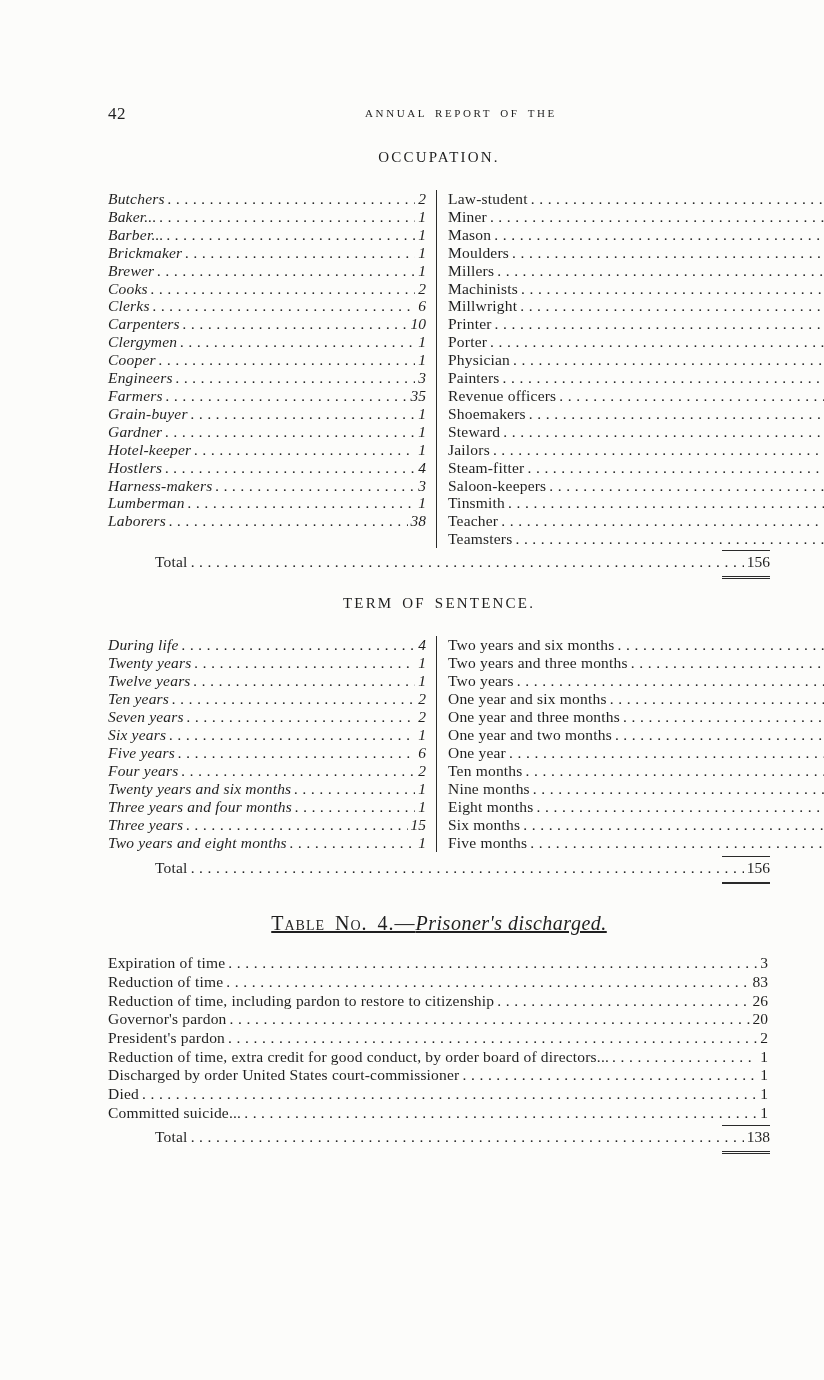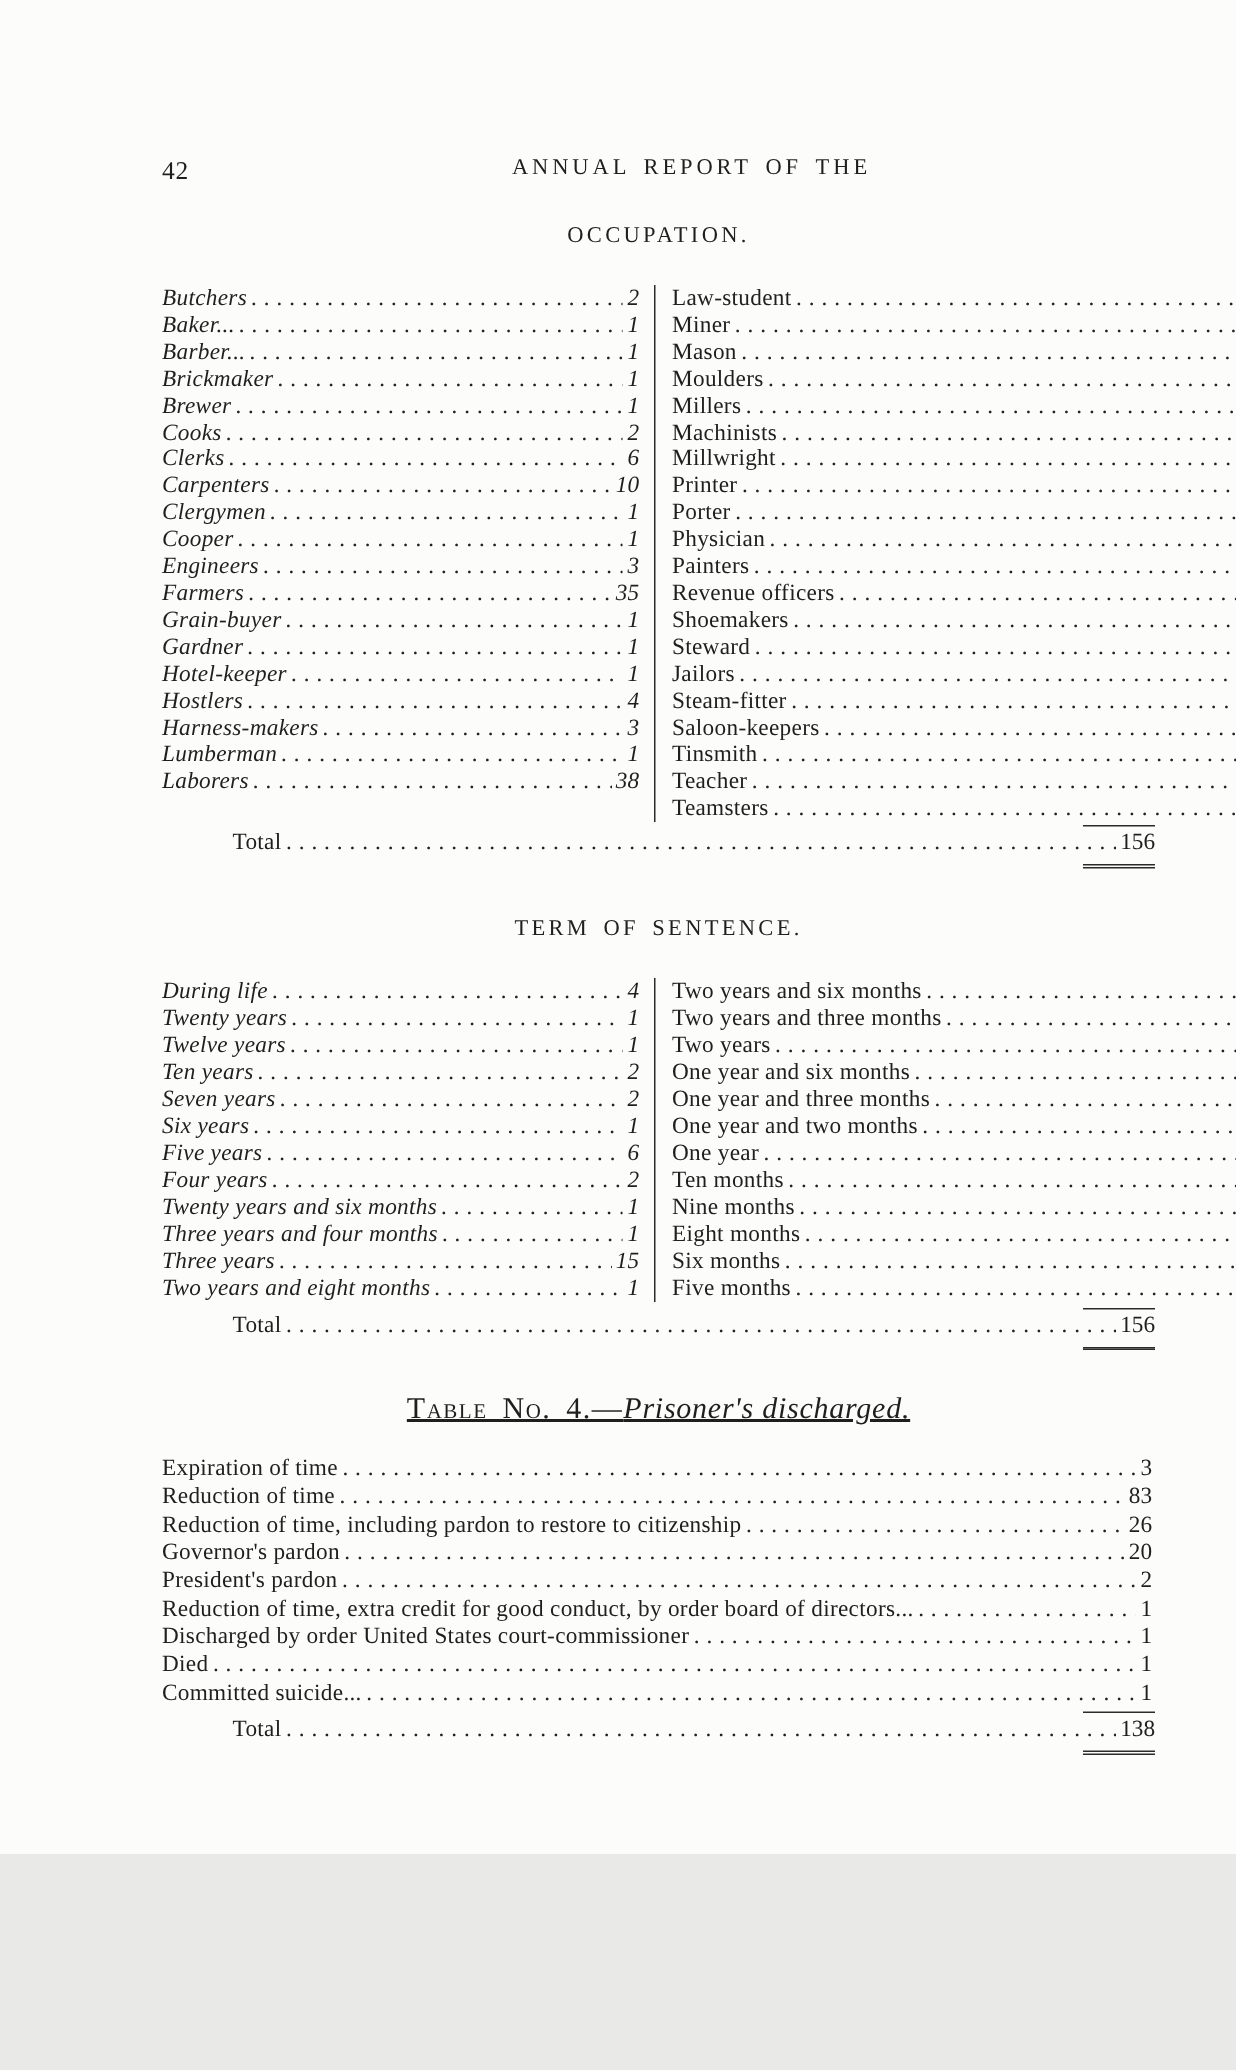--- a/index.html
+++ b/index.html
@@ -1,43 +1,43 @@
 <!DOCTYPE html>
 <html><head>
 <meta charset="utf-8">
 <style>
   html, body { margin: 0; padding: 0; background: #e9e9e7; }
   .page {
     position: relative;
     width: 824px;
-    height: 1236px;
+    height: 1380px;
     margin: 0 auto;
     background: #fcfcfa;
     color: #1f1f1f;
     font-family: "Liberation Serif", "DejaVu Serif", serif;
     box-sizing: border-box;
     padding: 103px 54px 0 108px;
     overflow: hidden;
   }
 
   
   .running-header { position: relative; text-align: center; height: 20px; }
   .pageno {
     position: absolute; left: 0; top: 1px;
     font-size: 17px; letter-spacing: 0.5px;
   }
-  .running-title { font-size: 15px; letter-spacing: 2.6px; word-spacing: 3px; margin-left: 44px; }
+  .running-title { font-size: 11px; letter-spacing: 2.6px; word-spacing: 3px; margin-left: 44px; }
 
   
   .section-heading {
     margin: 0; text-align: center; font-weight: normal;
     font-size: 15px; letter-spacing: 2.2px; word-spacing: 3px;
   }
   .occ-heading  { margin-top: 26px; }
-  .term-heading { margin-top: 32px; }
+  .term-heading { margin-top: 16px; }
 
   
   .two-col-table { display: flex; margin-top: 24px; }
   .col { box-sizing: border-box; }
   .col-left  { width: 329px; border-right: 1.5px solid #2a2a2a; padding-right: 10px; font-style: italic; }
   .col-right { flex: 1; padding-left: 11px; padding-right: 5px; }
 
   .row { display: flex; align-items: baseline; line-height: 17.9px; font-size: 15.5px; }
   .term-table .row { line-height: 18px; }
   .label { white-space: nowrap; letter-spacing: 0.2px; }

